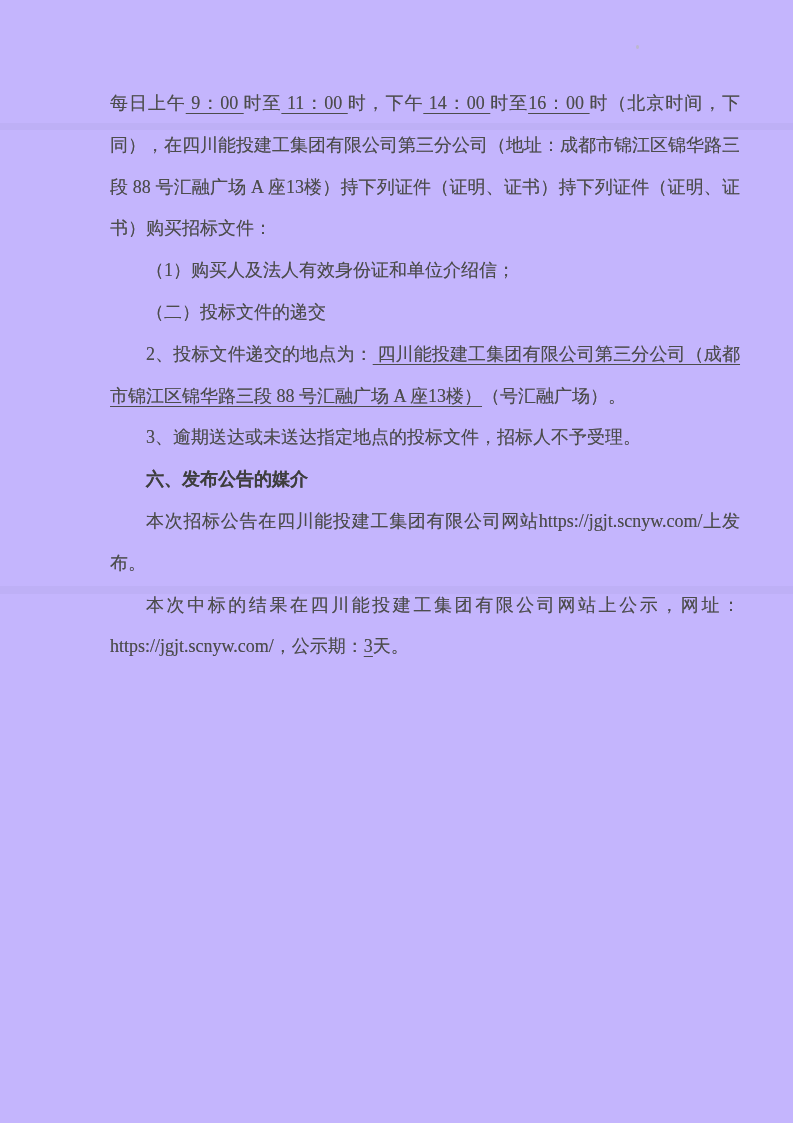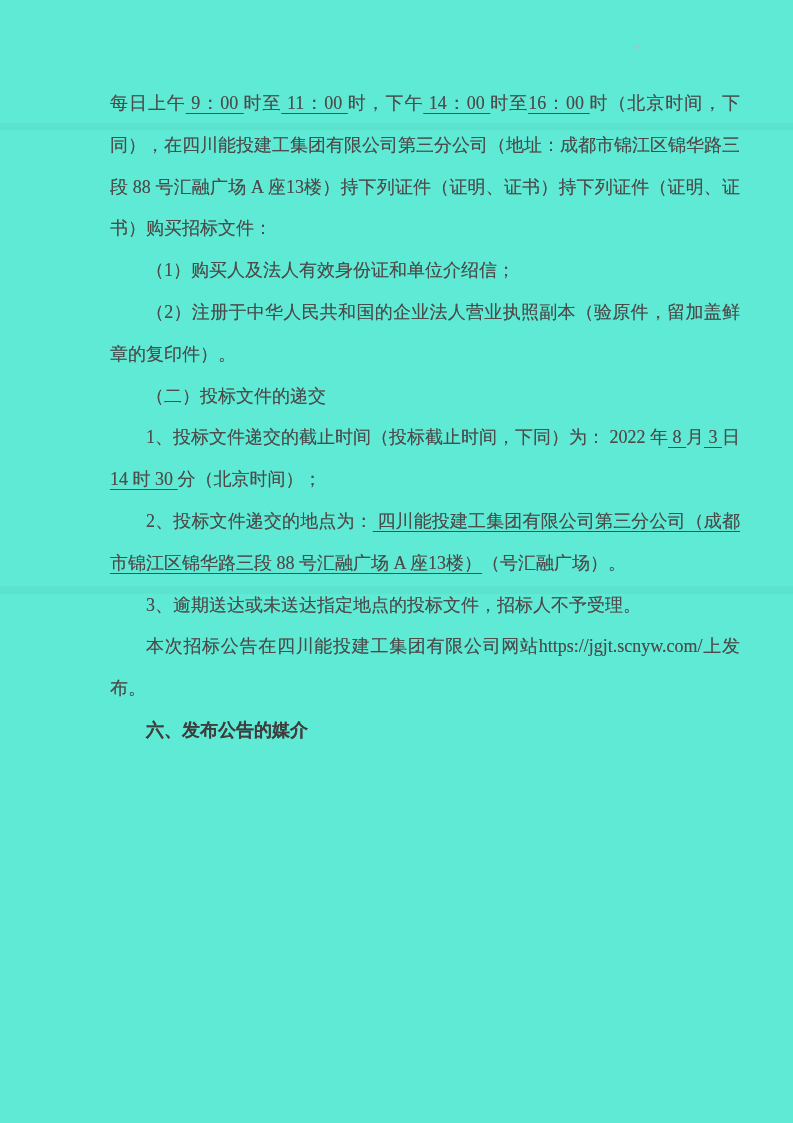--- a/index.html
+++ b/index.html
@@ -59,28 +59,27 @@
   }
   .seg.u {
     text-decoration: underline;
     text-decoration-thickness: 1.4px;
     text-underline-offset: 4px;
   }
 </style>
 </head>
 <body>
 
-<div class="sheet" style="background: #5eead4;">
+<div class="sheet" style="background: #c4b5fd;">
   <div class="scan-band b1"></div>
   <div class="scan-band b2"></div>
   <div class="scan-speck"></div>
   <div class="doc" style="color: rgb(76, 76, 76);">
       <p class="para"><span class="seg">每日上午</span><span class="seg u"> 9：00 </span><span class="seg">时至</span><span class="seg u"> 11：00 </span><span class="seg">时，下午</span><span class="seg u"> 14：00 </span><span class="seg">时至</span><span class="seg u">16：00 </span><span class="seg">时（北京时间，下同），在四川能投建工集团有限公司第三分公司（地址：成都市锦江区锦华路三段 88 号汇融广场 A 座13楼）持下列证件（证明、证书）持下列证件（证明、证书）购买招标文件：</span></p>
       <p class="para indent"><span class="seg">（1）购买人及法人有效身份证和单位介绍信；</span></p>
-      <p class="para indent"><span class="seg">（2）注册于中华人民共和国的企业法人营业执照副本（验原件，留加盖鲜章的复印件）。</span></p>
       <p class="para indent"><span class="seg">（二）投标文件的递交</span></p>
-      <p class="para indent"><span class="seg">1、投标文件递交的截止时间（投标截止时间，下同）为： 2022 年</span><span class="seg u"> 8 </span><span class="seg">月</span><span class="seg u"> 3 </span><span class="seg">日</span><span class="seg u"> 14 时 30 </span><span class="seg">分（北京时间）；</span></p>
       <p class="para indent"><span class="seg">2、投标文件递交的地点为：</span><span class="seg u"> 四川能投建工集团有限公司第三分公司（成都市锦江区锦华路三段 88 号汇融广场 A 座13楼）</span><span class="seg">（号汇融广场）。</span></p>
       <p class="para indent"><span class="seg">3、逾期送达或未送达指定地点的投标文件，招标人不予受理。</span></p>
+      <p class="para indent bold"><span class="seg">六、发布公告的媒介</span></p>
       <p class="para indent"><span class="seg">本次招标公告在四川能投建工集团有限公司网站https://jgjt.scnyw.com/上发布。</span></p>
-      <p class="para indent bold"><span class="seg">六、发布公告的媒介</span></p>
+      <p class="para indent"><span class="seg">本次中标的结果在四川能投建工集团有限公司网站上公示，网址：https://jgjt.scnyw.com/，公示期：</span><span class="seg u">3</span><span class="seg">天。</span></p>
     </div>
 </div>
 
 </body></html>

